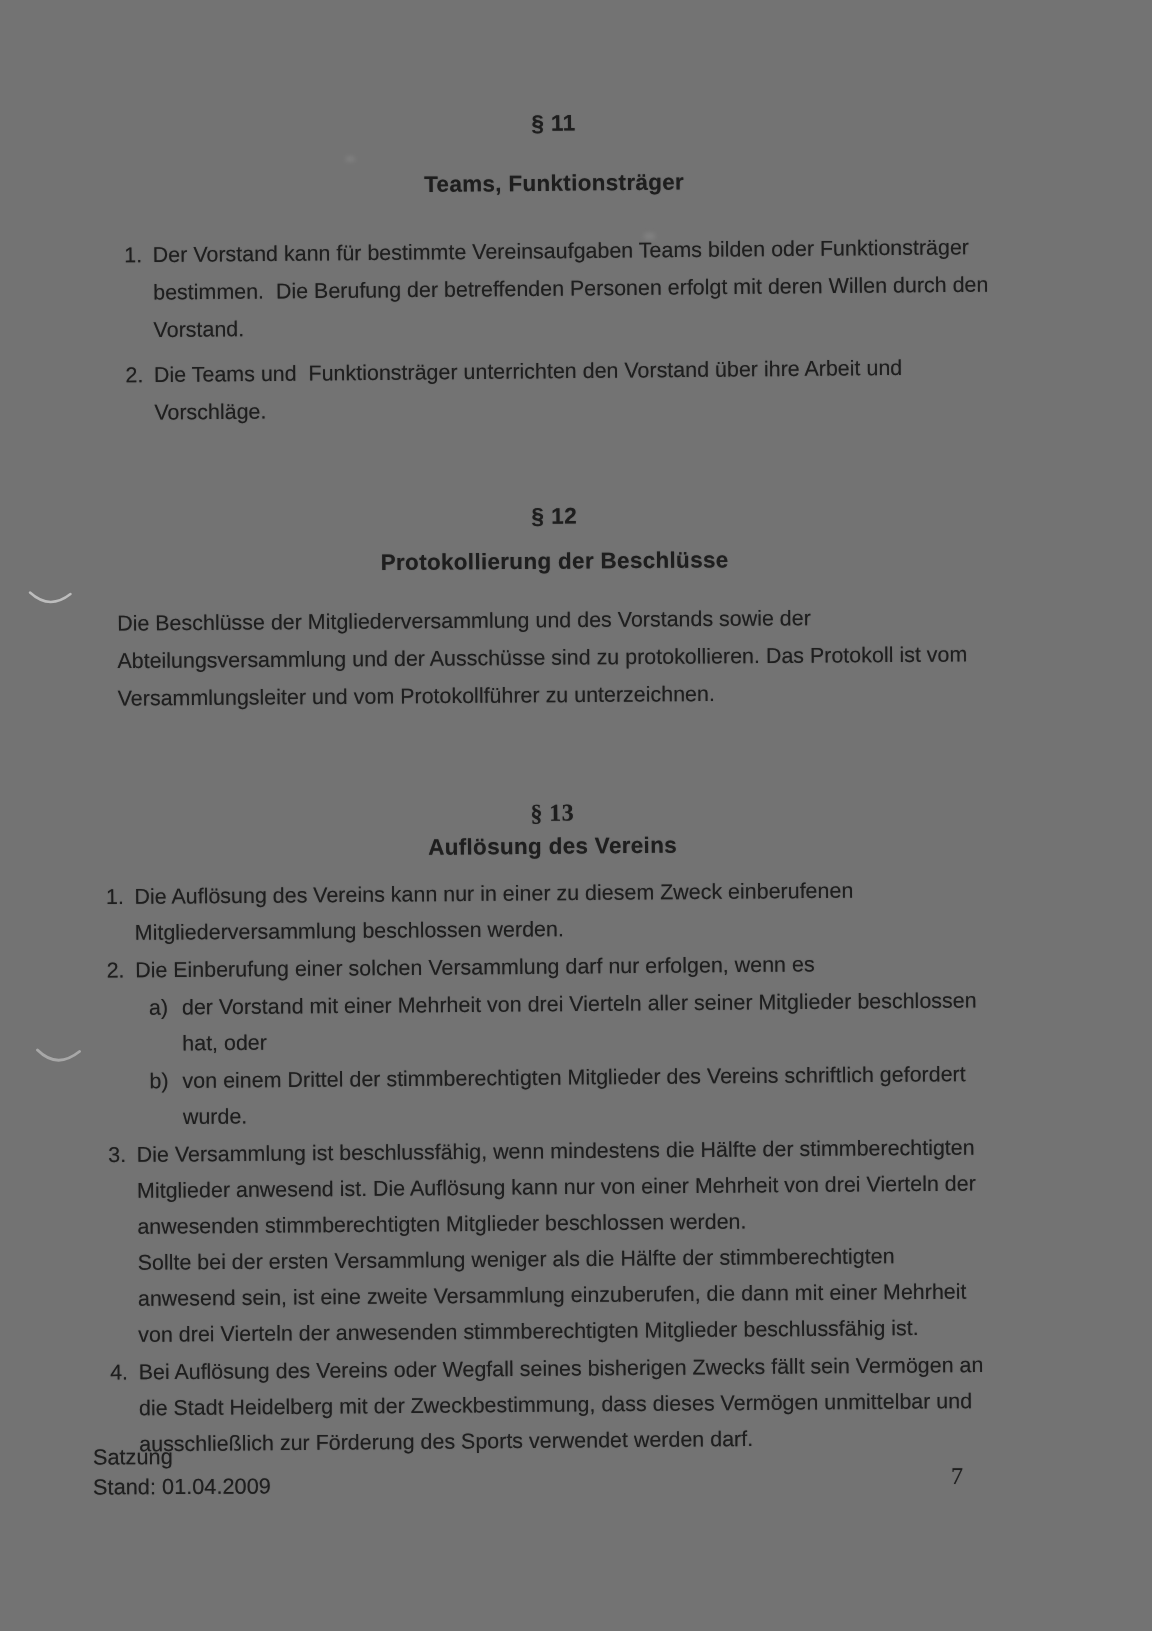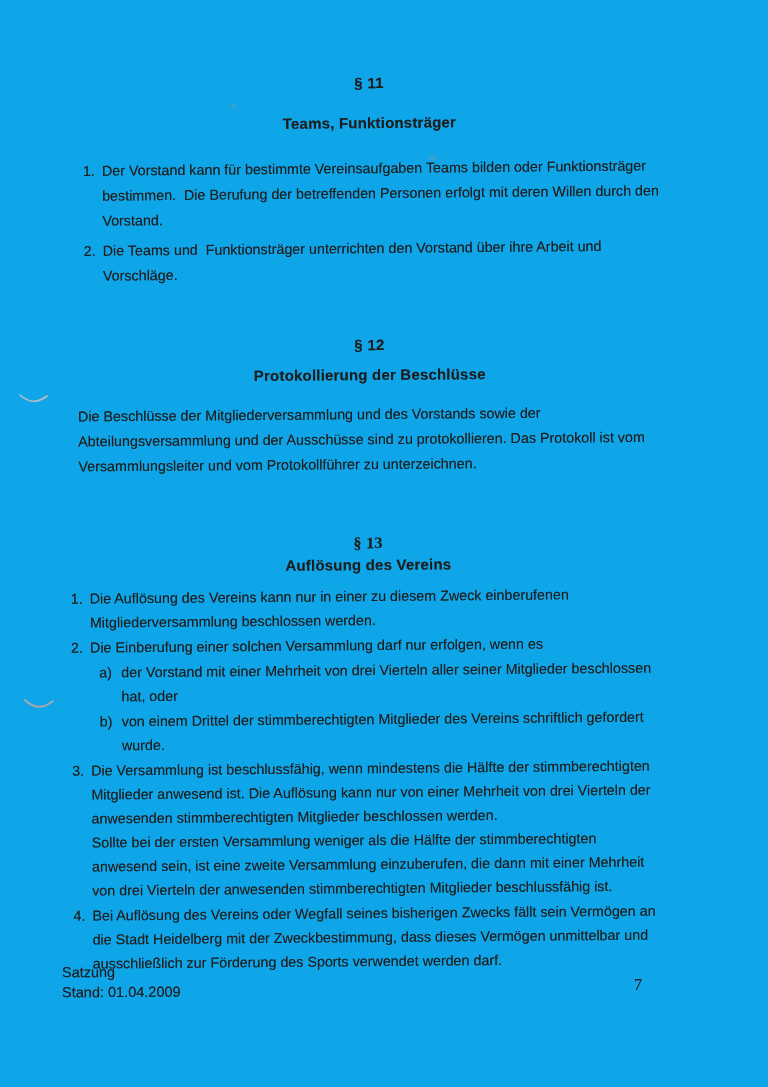--- a/index.html
+++ b/index.html
@@ -4,21 +4,21 @@
 <style>
   html, body {
     margin: 0;
     padding: 0;
     background: #ffffff;
   }
   .sheet {
     position: relative;
     width: 768px;
     height: 1087px;
-    background: #0ea5e9;
+    background: #737373;
     overflow: hidden;
     font-family: "Liberation Sans", "DejaVu Sans", sans-serif;
     color: #1e1e1e;
     text-shadow: 0 0 0.6px rgba(45,45,45,0.65);
   }
   .section {
     position: absolute;
     left: 0;
     width: 768px;
   }

